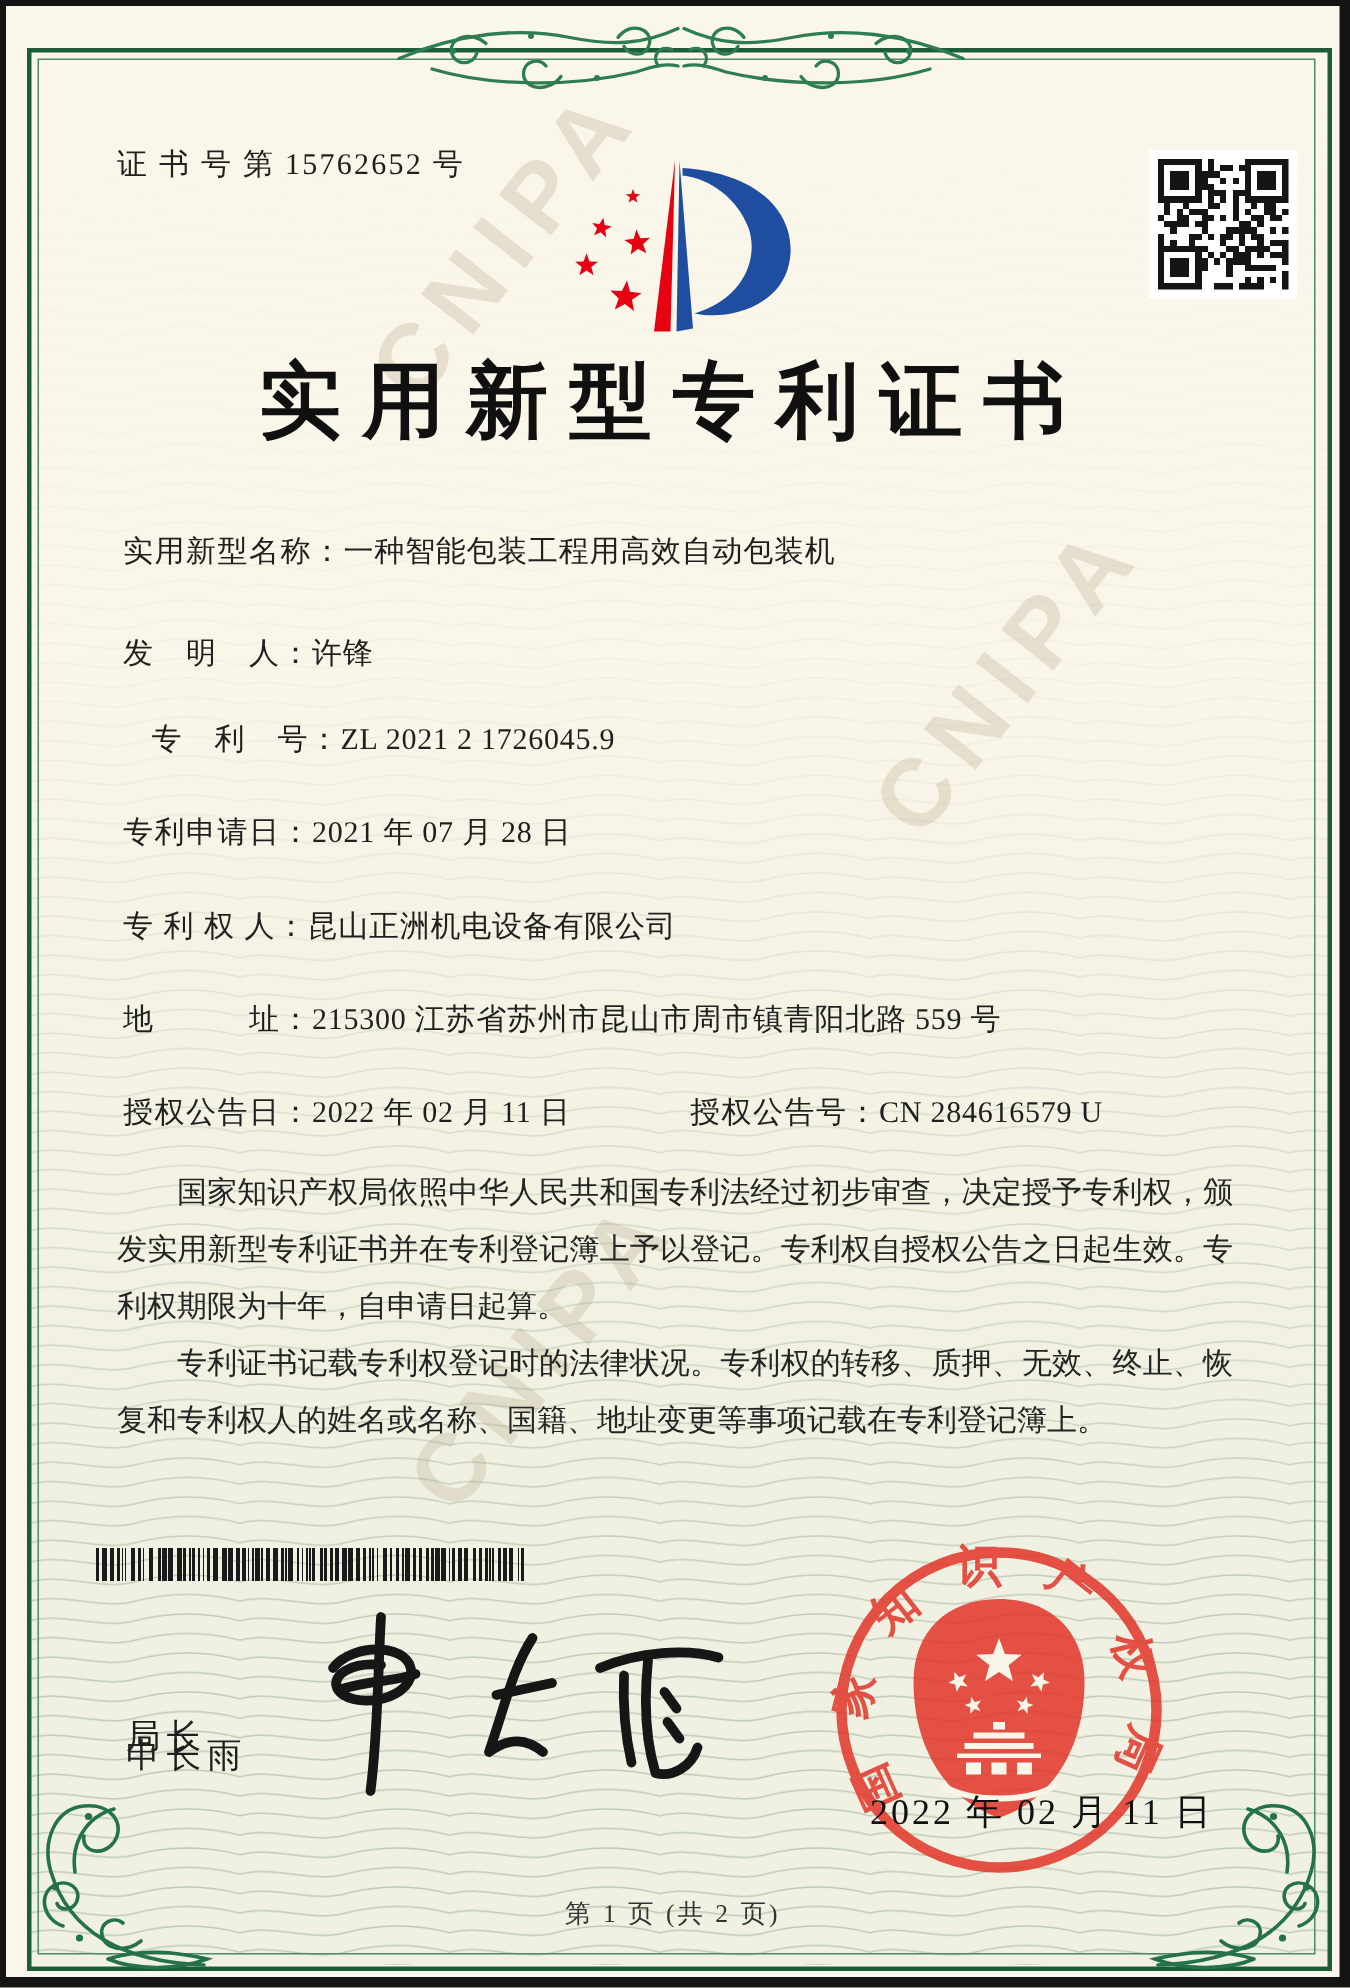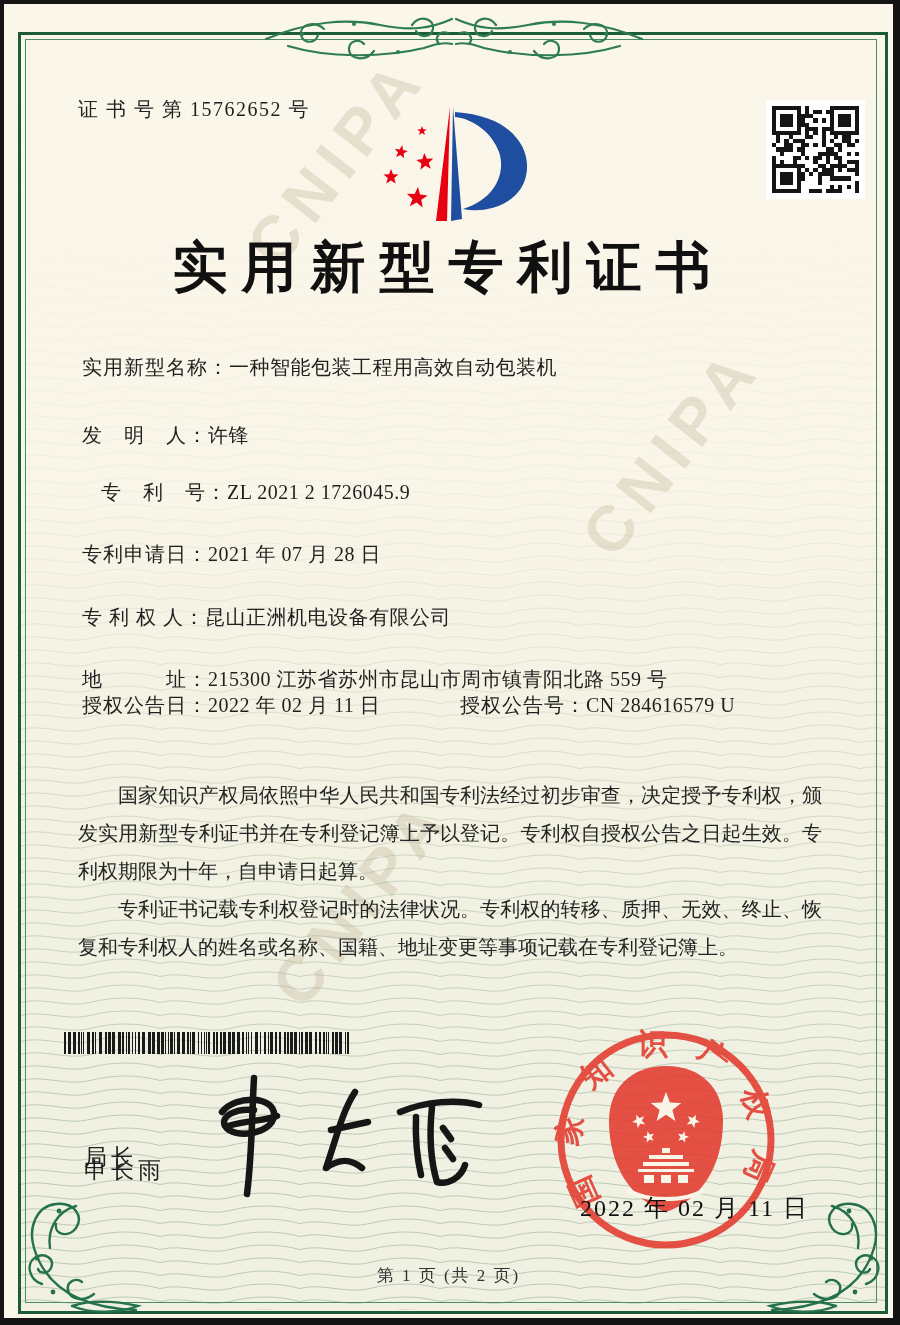--- a/index.html
+++ b/index.html
@@ -389,21 +389,21 @@
   </div>
   <div class="abs frow" style="top:537px;">
     <span class="lbl">专利申请日：</span><span class="val">2021 年 07 月 28 日</span>
   </div>
   <div class="abs frow" style="top:600px;">
     <span class="lbl">专 利 权 人：</span><span class="val">昆山正洲机电设备有限公司</span>
   </div>
   <div class="abs frow" style="top:662px;">
     <span class="lbl">地　　　址：</span><span class="val">215300 江苏省苏州市昆山市周市镇青阳北路 559 号</span>
   </div>
-  <div class="abs frow" style="top:688px;width:744px;">
+  <div class="abs frow" style="top:724px;width:744px;">
     <span class="lbl">授权公告日：</span><span class="val">2022 年 02 月 11 日</span>
     <span class="grant-no">
       <span class="lbl">授权公告号：</span><span class="val">CN 284616579 U</span>
     </span>
   </div>
 
   <div class="abs paras">
     <p>国家知识产权局依照中华人民共和国专利法经过初步审查，决定授予专利权，颁发实用新型专利证书并在专利登记簿上予以登记。专利权自授权公告之日起生效。专利权期限为十年，自申请日起算。</p>
     <p>专利证书记载专利权登记时的法律状况。专利权的转移、质押、无效、终止、恢复和专利权人的姓名或名称、国籍、地址变更等事项记载在专利登记簿上。</p>
   </div>

